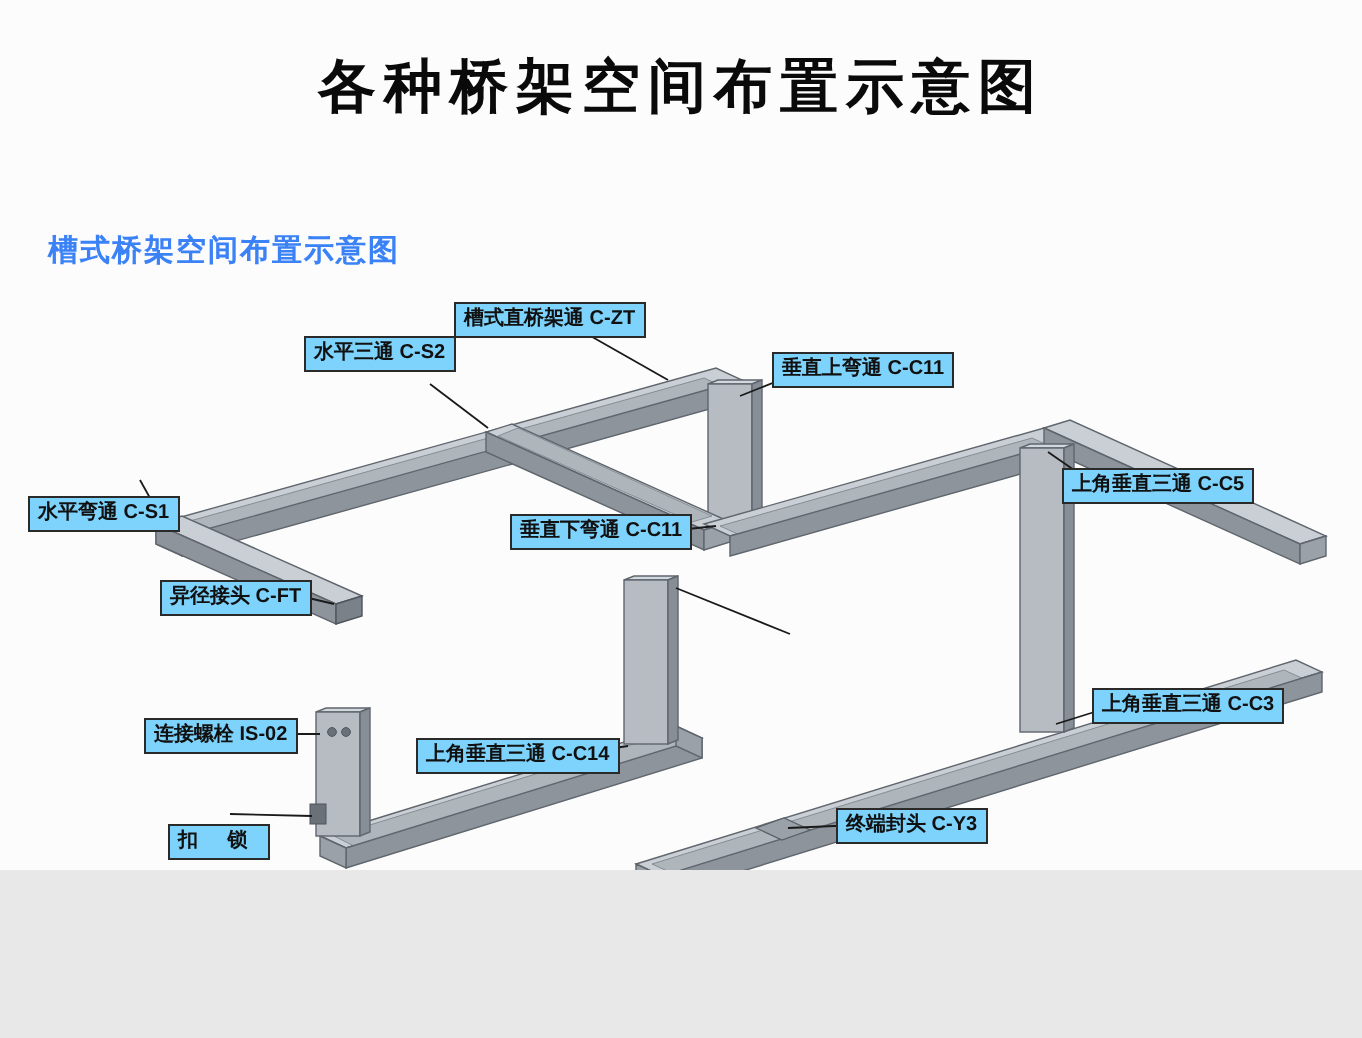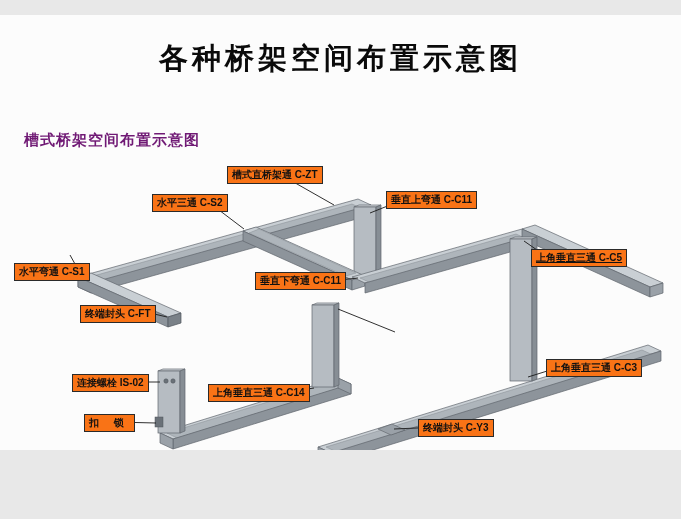--- a/index.html
+++ b/index.html
@@ -2,37 +2,37 @@
 <html><head>
 <meta charset="utf-8">
 <style>
   html,body{margin:0;padding:0;background:#e8e8e8;}
   .canvas{
     position:relative;
     width:681px;height:435px;
     background:#fcfcfc;
     overflow:hidden;
     font-family:"Liberation Sans","DejaVu Sans",sans-serif;
-    margin:15px auto;
+    margin:0 auto;
   }
   .page-title{
     position:absolute;top:24px;left:0;width:100%;
     text-align:center;
     font-size:29px;font-weight:bold;color:#0a0a0a;
     letter-spacing:4px;
   }
   .page-subtitle{
     position:absolute;top:116px;left:24px;
-    font-size:15px;font-weight:bold;color:#701a75;
+    font-size:15px;font-weight:bold;color:#3b82f6;
     letter-spacing:1px;
   }
   .diagram-svg{position:absolute;top:0;left:0;}
   .lbl{
     position:absolute;
-    background:#f97316;
+    background:#7dd3fc;
     border:1px solid #2a2a2a;
     padding:1px 4px;
     font-size:10px;line-height:1.35;font-weight:bold;color:#111;
     white-space:nowrap;
   }
   .tray-top{fill:#c9cfd4;stroke:#60666d;stroke-width:0.7;}
   .tray-inner{fill:#aeb5bb;stroke:#868d93;stroke-width:0.5;}
   .tray-side{fill:#8d949b;stroke:#60666d;stroke-width:0.7;}
   .tray-cap{fill:#9aa1a8;stroke:#60666d;stroke-width:0.7;}
   .tray-cap-dark{fill:#7a8188;stroke:#4f555b;stroke-width:0.7;}
@@ -139,25 +139,25 @@
       <line class="leader" x1="395" y1="317" x2="338" y2="294"></line>
       <line class="leader" x1="140" y1="367" x2="160" y2="367"></line>
       <line class="leader" x1="560" y1="352" x2="528" y2="362"></line>
       <line class="leader" x1="285" y1="377" x2="314" y2="373"></line>
       <line class="leader" x1="115" y1="407" x2="156" y2="408"></line>
       <line class="leader" x1="440" y1="412" x2="394" y2="414"></line>
     </g>
   </svg>
 
   <div class="lbl" style="left:227px;top:151px;">槽式直桥架通 C-ZT</div>
-  <div class="lbl" style="left:152px;top:179px;">水平三通 C-S2</div>
+  <div class="lbl" style="left:152px;top:168px;">水平三通 C-S2</div>
   <div class="lbl" style="left:386px;top:176px;">垂直上弯通 C-C11</div>
   <div class="lbl" style="left:14px;top:248px;">水平弯通 C-S1</div>
-  <div class="lbl" style="left:531px;top:234px;text-decoration:underline;">上角垂直三通 C-C5</div>
+  <div class="lbl" style="left:531px;top:234px;">上角垂直三通 C-C5</div>
   <div class="lbl" style="left:255px;top:257px;">垂直下弯通 C-C11</div>
-  <div class="lbl" style="left:80px;top:290px;">终端封头 C-FT</div>
+  <div class="lbl" style="left:80px;top:290px;">异径接头 C-FT</div>
   <div class="lbl" style="left:72px;top:359px;">连接螺栓 IS-02</div>
   <div class="lbl" style="left:546px;top:344px;">上角垂直三通 C-C3</div>
   <div class="lbl" style="left:208px;top:369px;">上角垂直三通 C-C14</div>
-  <div class="lbl" style="left:84px;top:399px;letter-spacing:6px;">扣 锁</div>
+  <div class="lbl" style="left:84px;top:412px;letter-spacing:6px;">扣 锁</div>
   <div class="lbl" style="left:418px;top:404px;">终端封头 C-Y3</div>
 
 </div>
 
 </body></html>

